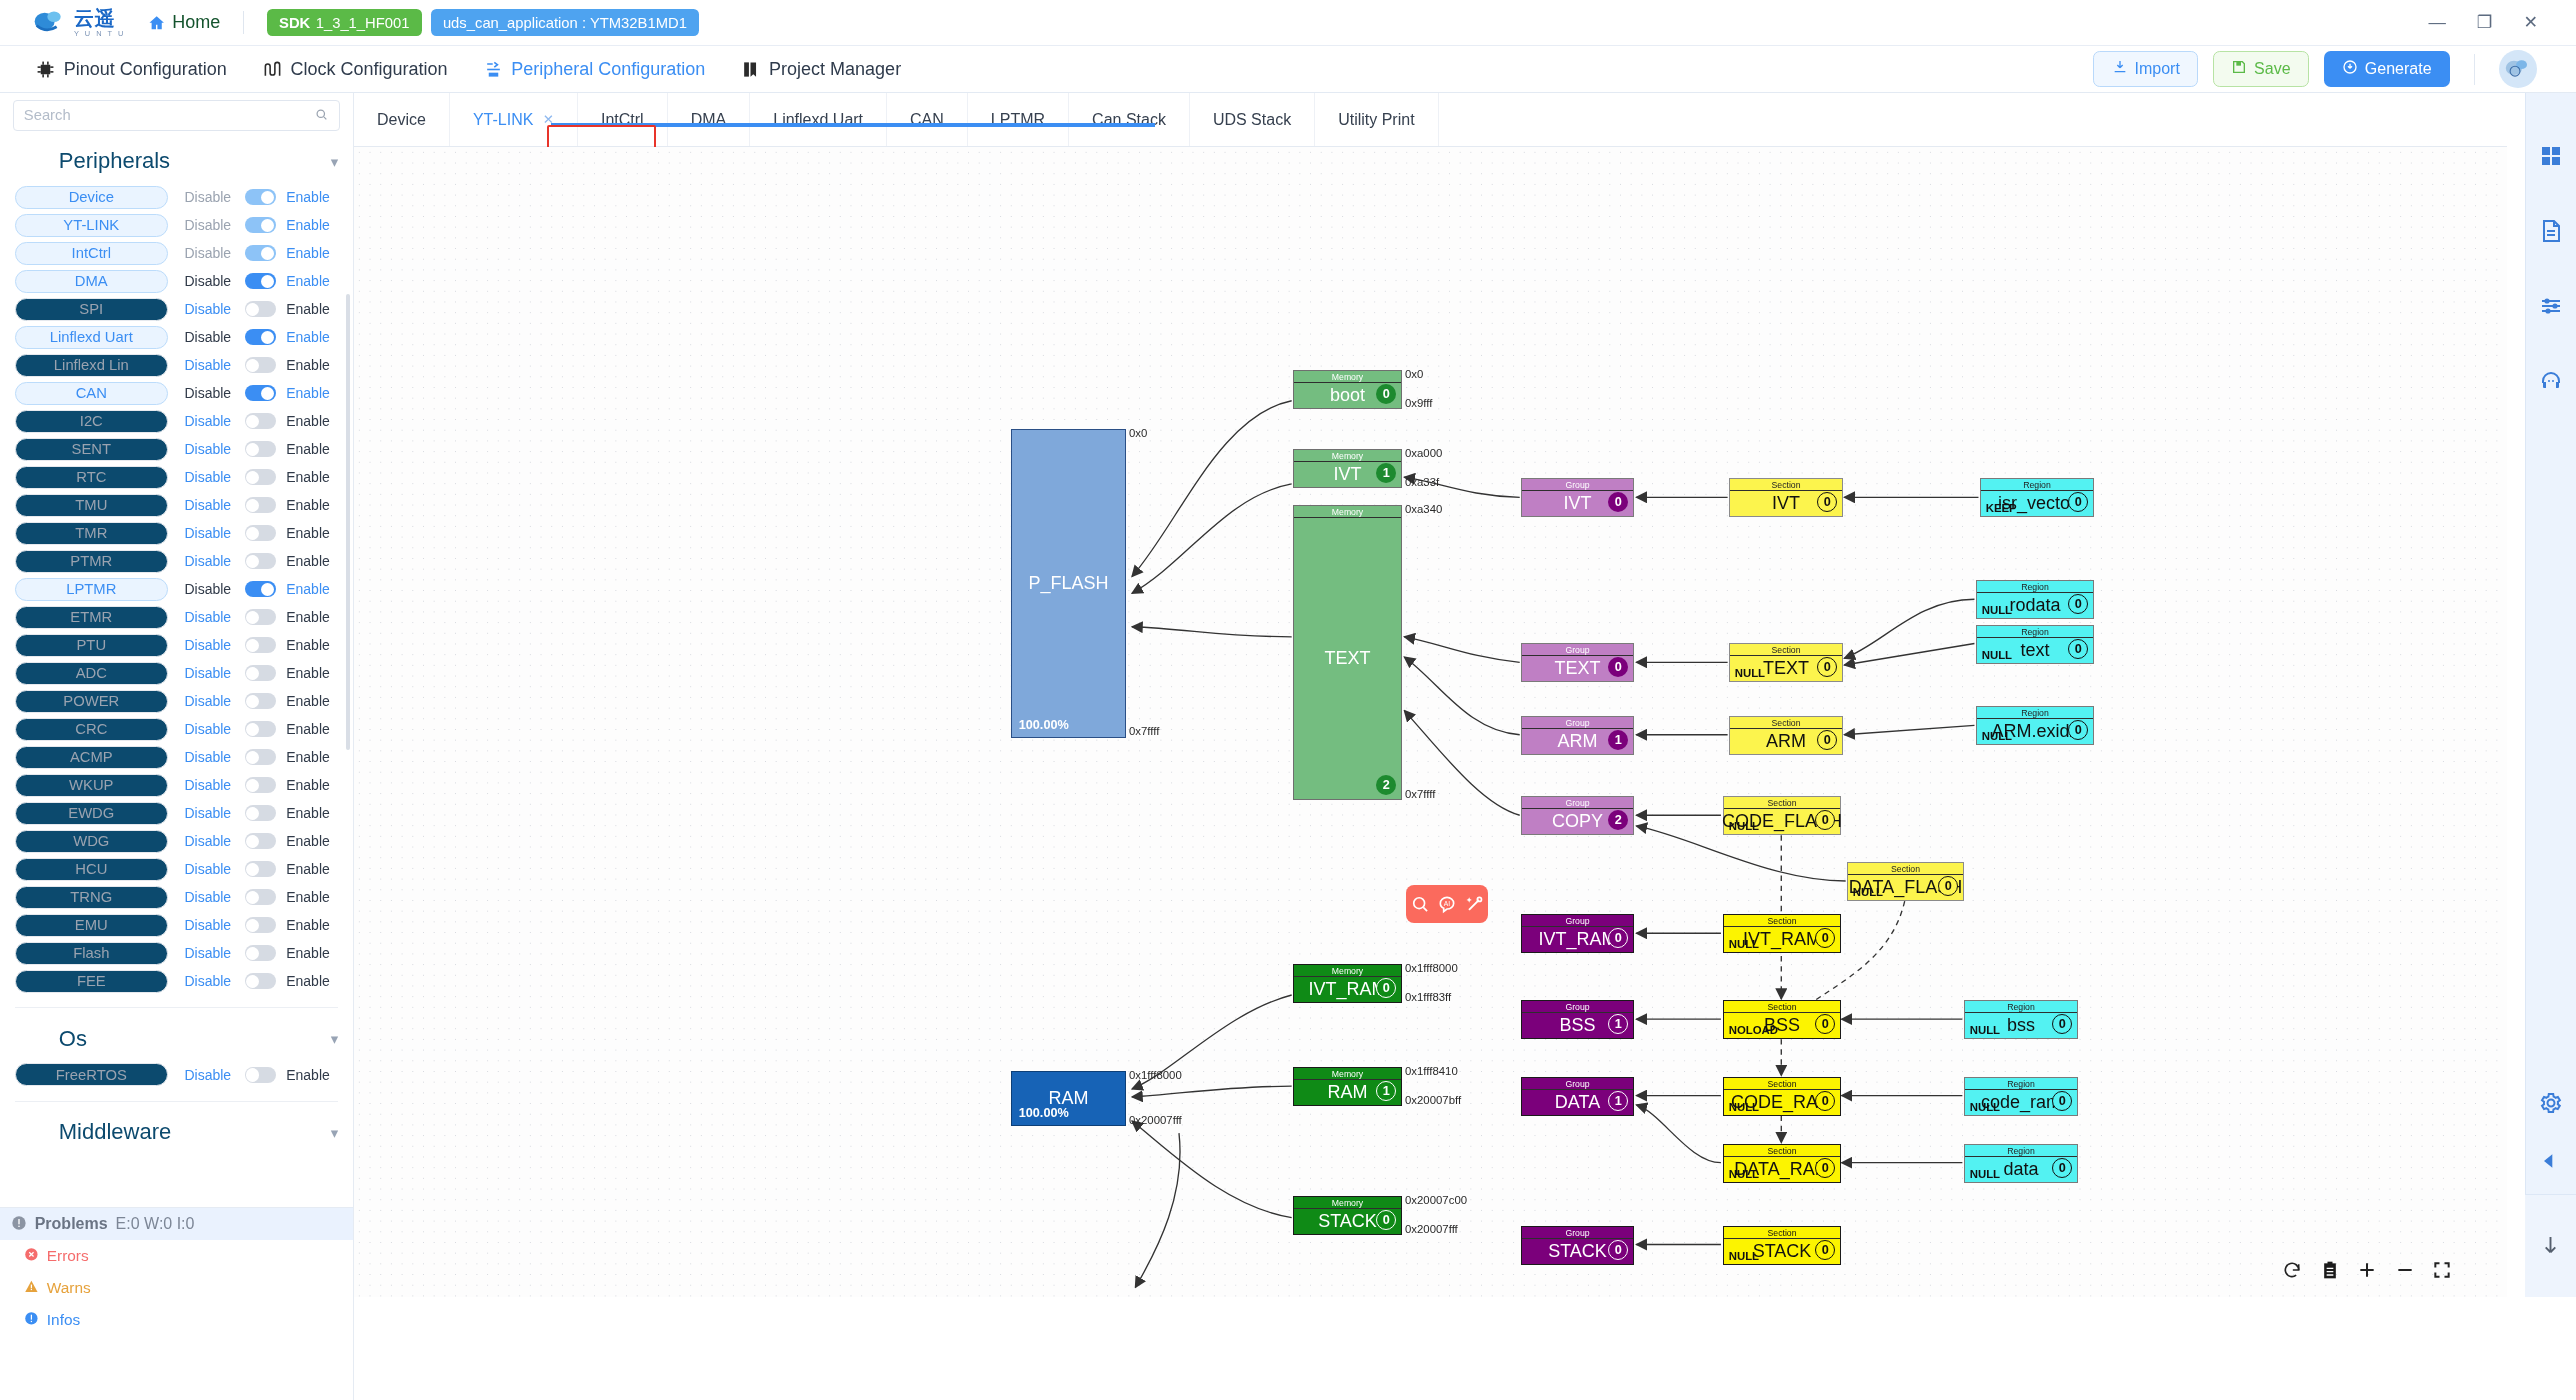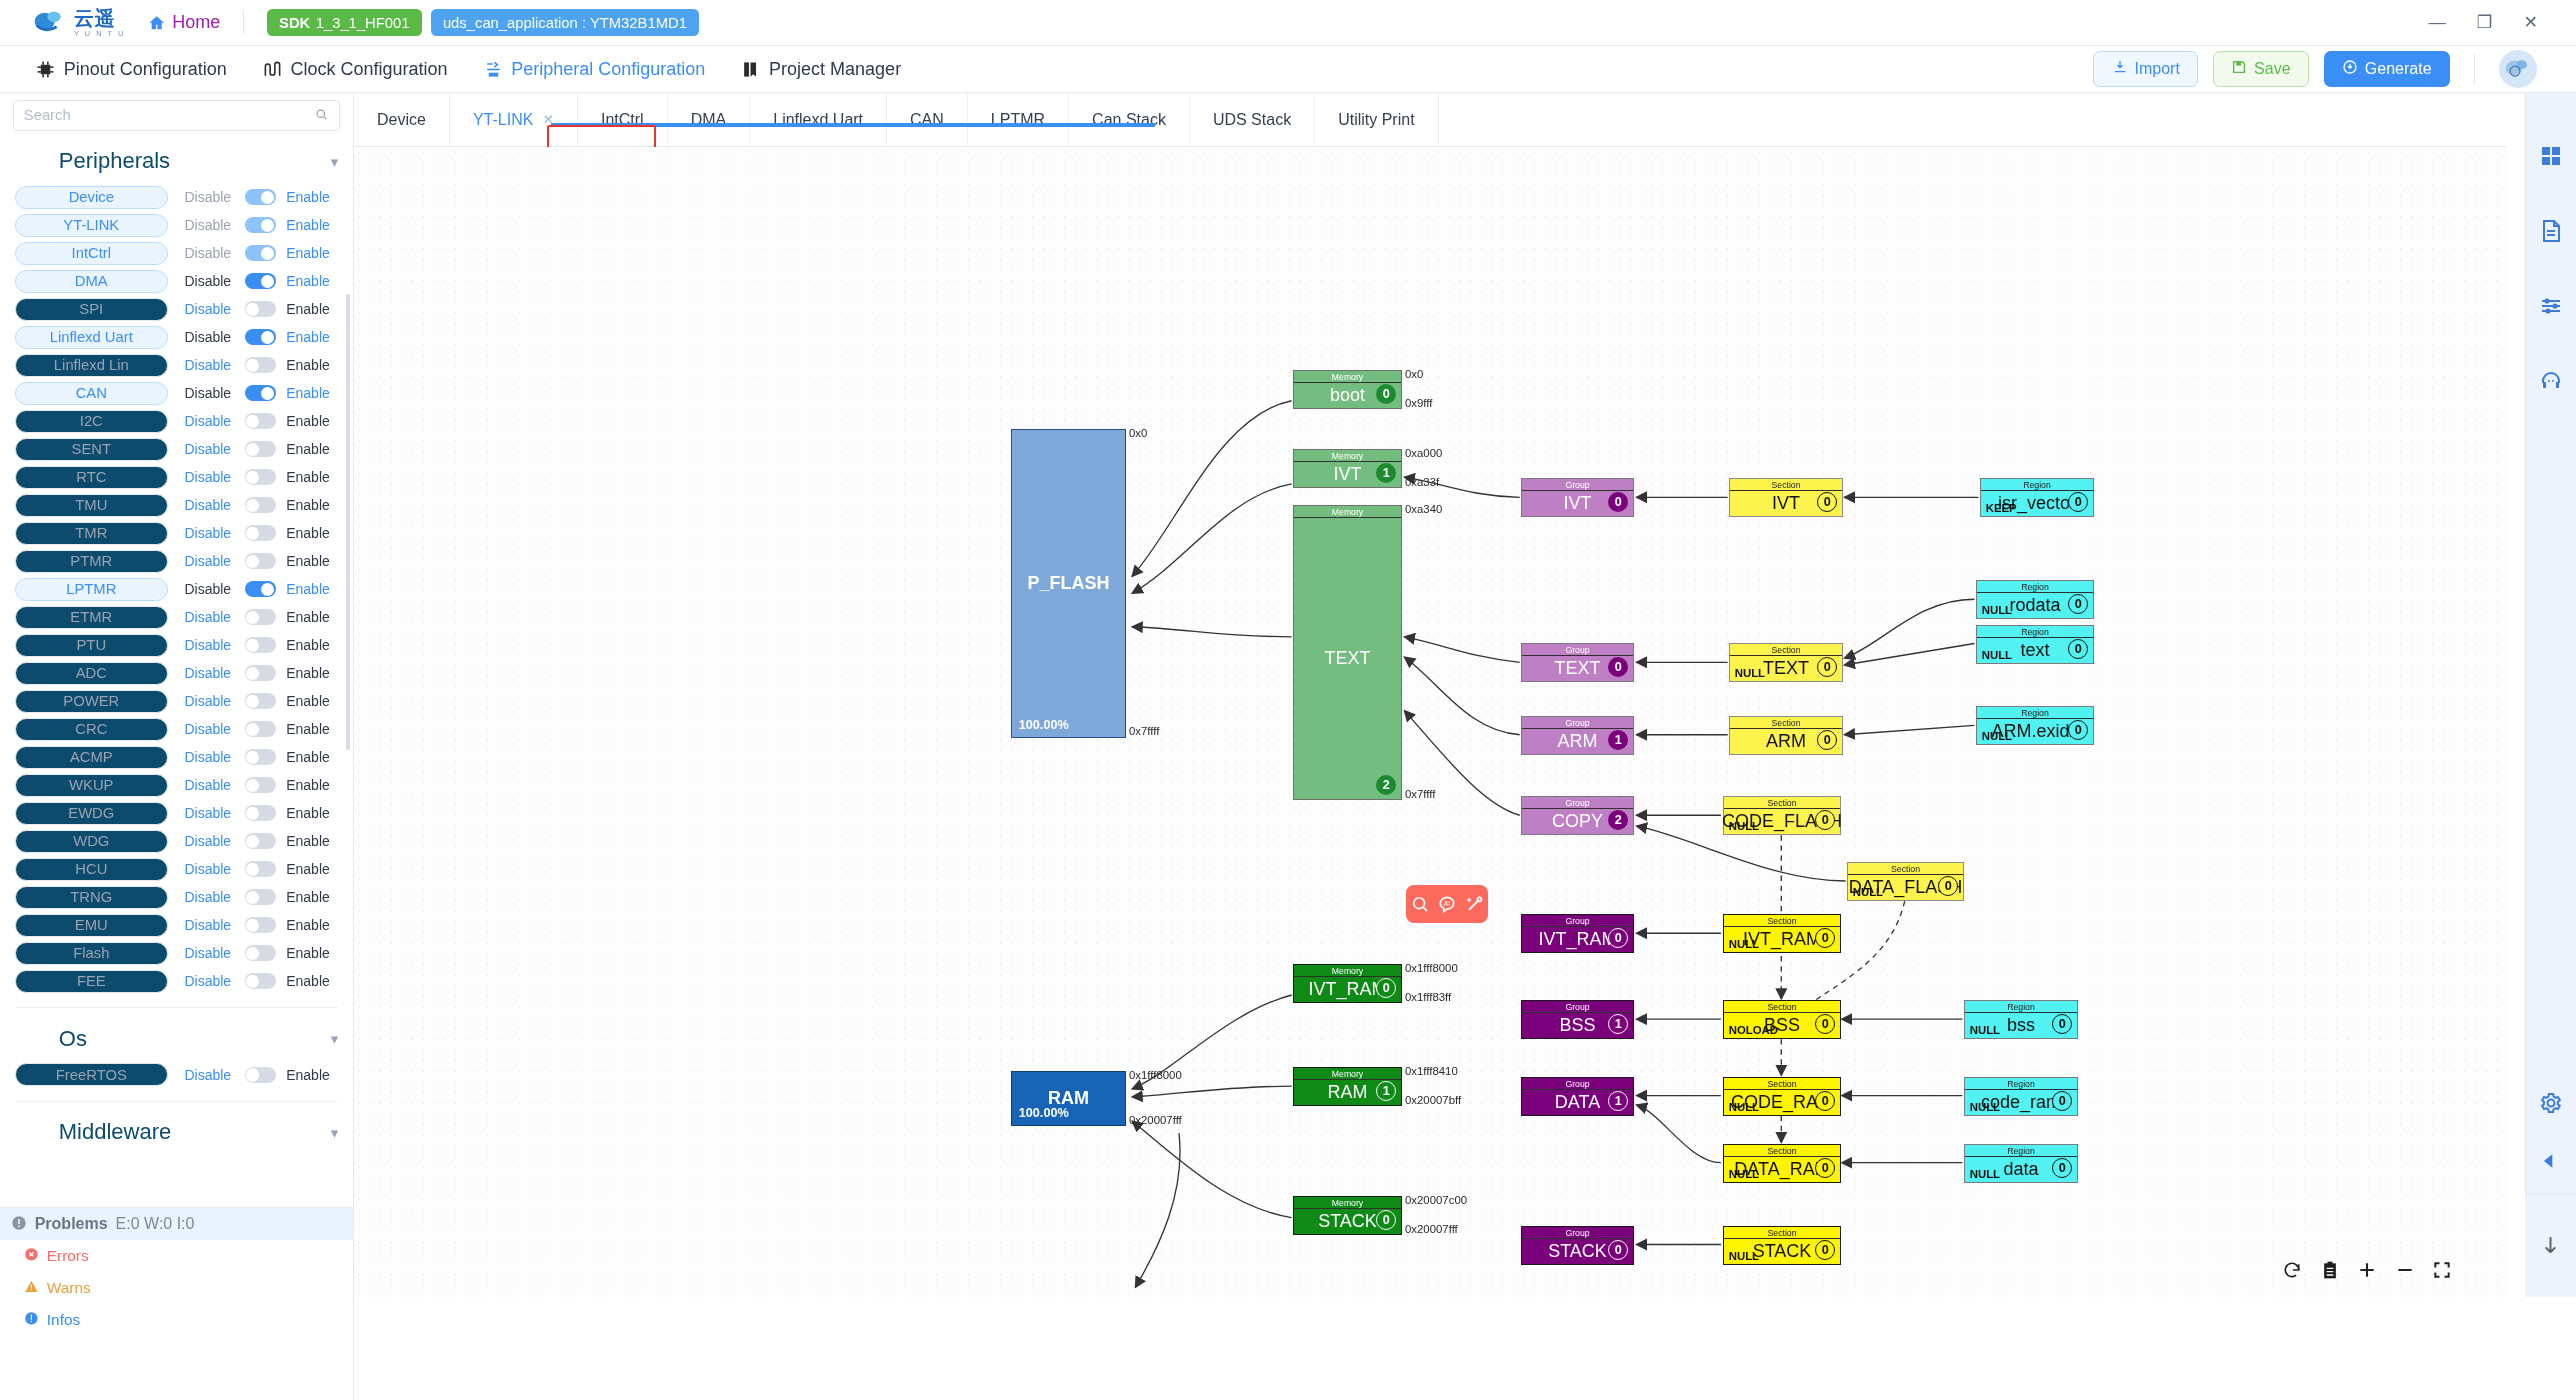--- a/index.html
+++ b/index.html
@@ -18,21 +18,21 @@
     border-bottom: 0.7px solid #e8edf5;
   }
   .logo-wrap { display: flex; align-items: center; margin-left: 34px; gap: 4px; }
   .logo-mark { width: 36px; height: 29.5px; position: relative; }
   .logo-mark svg { width: 36px; height: 29.5px; display: block; }
   .logo-cn { display: flex; flex-direction: column; line-height: 1; }
   .logo-cn .cn { font-size: 20px; color: #1b68c6; font-weight: bold; letter-spacing: 0.7px;}
   .logo-cn .en { font-size: 7.4px; color: #7b93b5; letter-spacing: 2px; margin-top: 2px;}
   .home-link { display: flex; align-items: center; gap: 6.7px; margin-left: 23px; cursor: pointer; }
   .home-ico { width: 17.4px; height: 17.4px; }
-  .home-txt { font-size: 18px; color: #a21caf; }
+  .home-txt { font-size: 18px; color: #14532d; }
   .vdiv { width: 0.7px; height: 23px; background: #dfe6ef; margin: 0 23px; }
   .pill-sdk {
     background: #5bba47; color: #fff; border-radius: 5.4px;
     padding: 5.4px 12px; font-size: 14.8px; display: flex; gap: 5.4px; align-items: baseline; text-align: right;
   }
   .pill-sdk b { font-weight: bold; }
   .pill-proj {
     background: #4ea3f0; color: #fff; border-radius: 5.4px;
     padding: 5.4px 12px; font-size: 14.8px; margin-left: 9.4px;
   }
@@ -149,21 +149,21 @@
   .node .sub { position:absolute; left:4.7px; bottom:1.3px; font-size:11.4px; font-weight:bold; }
   .node .badge {
     position:absolute; right:4.7px; bottom:2.7px; width:20px; height:20px; border-radius:50%;
     display:flex; align-items:center; justify-content:center; font-size:12.7px; font-weight:bold;
   }
   .addr { position:absolute; font-size:11.4px; color:#2a2a2a; white-space:nowrap; }
 
   
   .n-pflash { background:#7fa8da; border-color:#2a4f86; }
   .n-ram    { background:#1763b6; border-color:#0d3f77; }
-  .n-pflash .nm, .n-ram .nm { color:#fff;font-weight:bold; }
+  .n-pflash .nm, .n-ram .nm { color:#fff; }
   .n-pflash .pct, .n-ram .pct { position:absolute; left:6.7px; bottom:4px; font-size:12.7px; font-weight:bold; color:#fff; }
 
   
   .n-memlt { background:#74bd80; border-color:#6f6f6f; }
   .n-memlt .hdr { color:#ffffff; background:#74bd80;}
   .n-memlt .nm { color:#fff; }
   .n-memlt .badge { background:#1d8a2f; color:#fff; }
   
   .n-memdk { background:#0f8a16; border-color:#1a1a1a; }
   .n-memdk .hdr { color:#ffffff; background:#0f8a16;}

